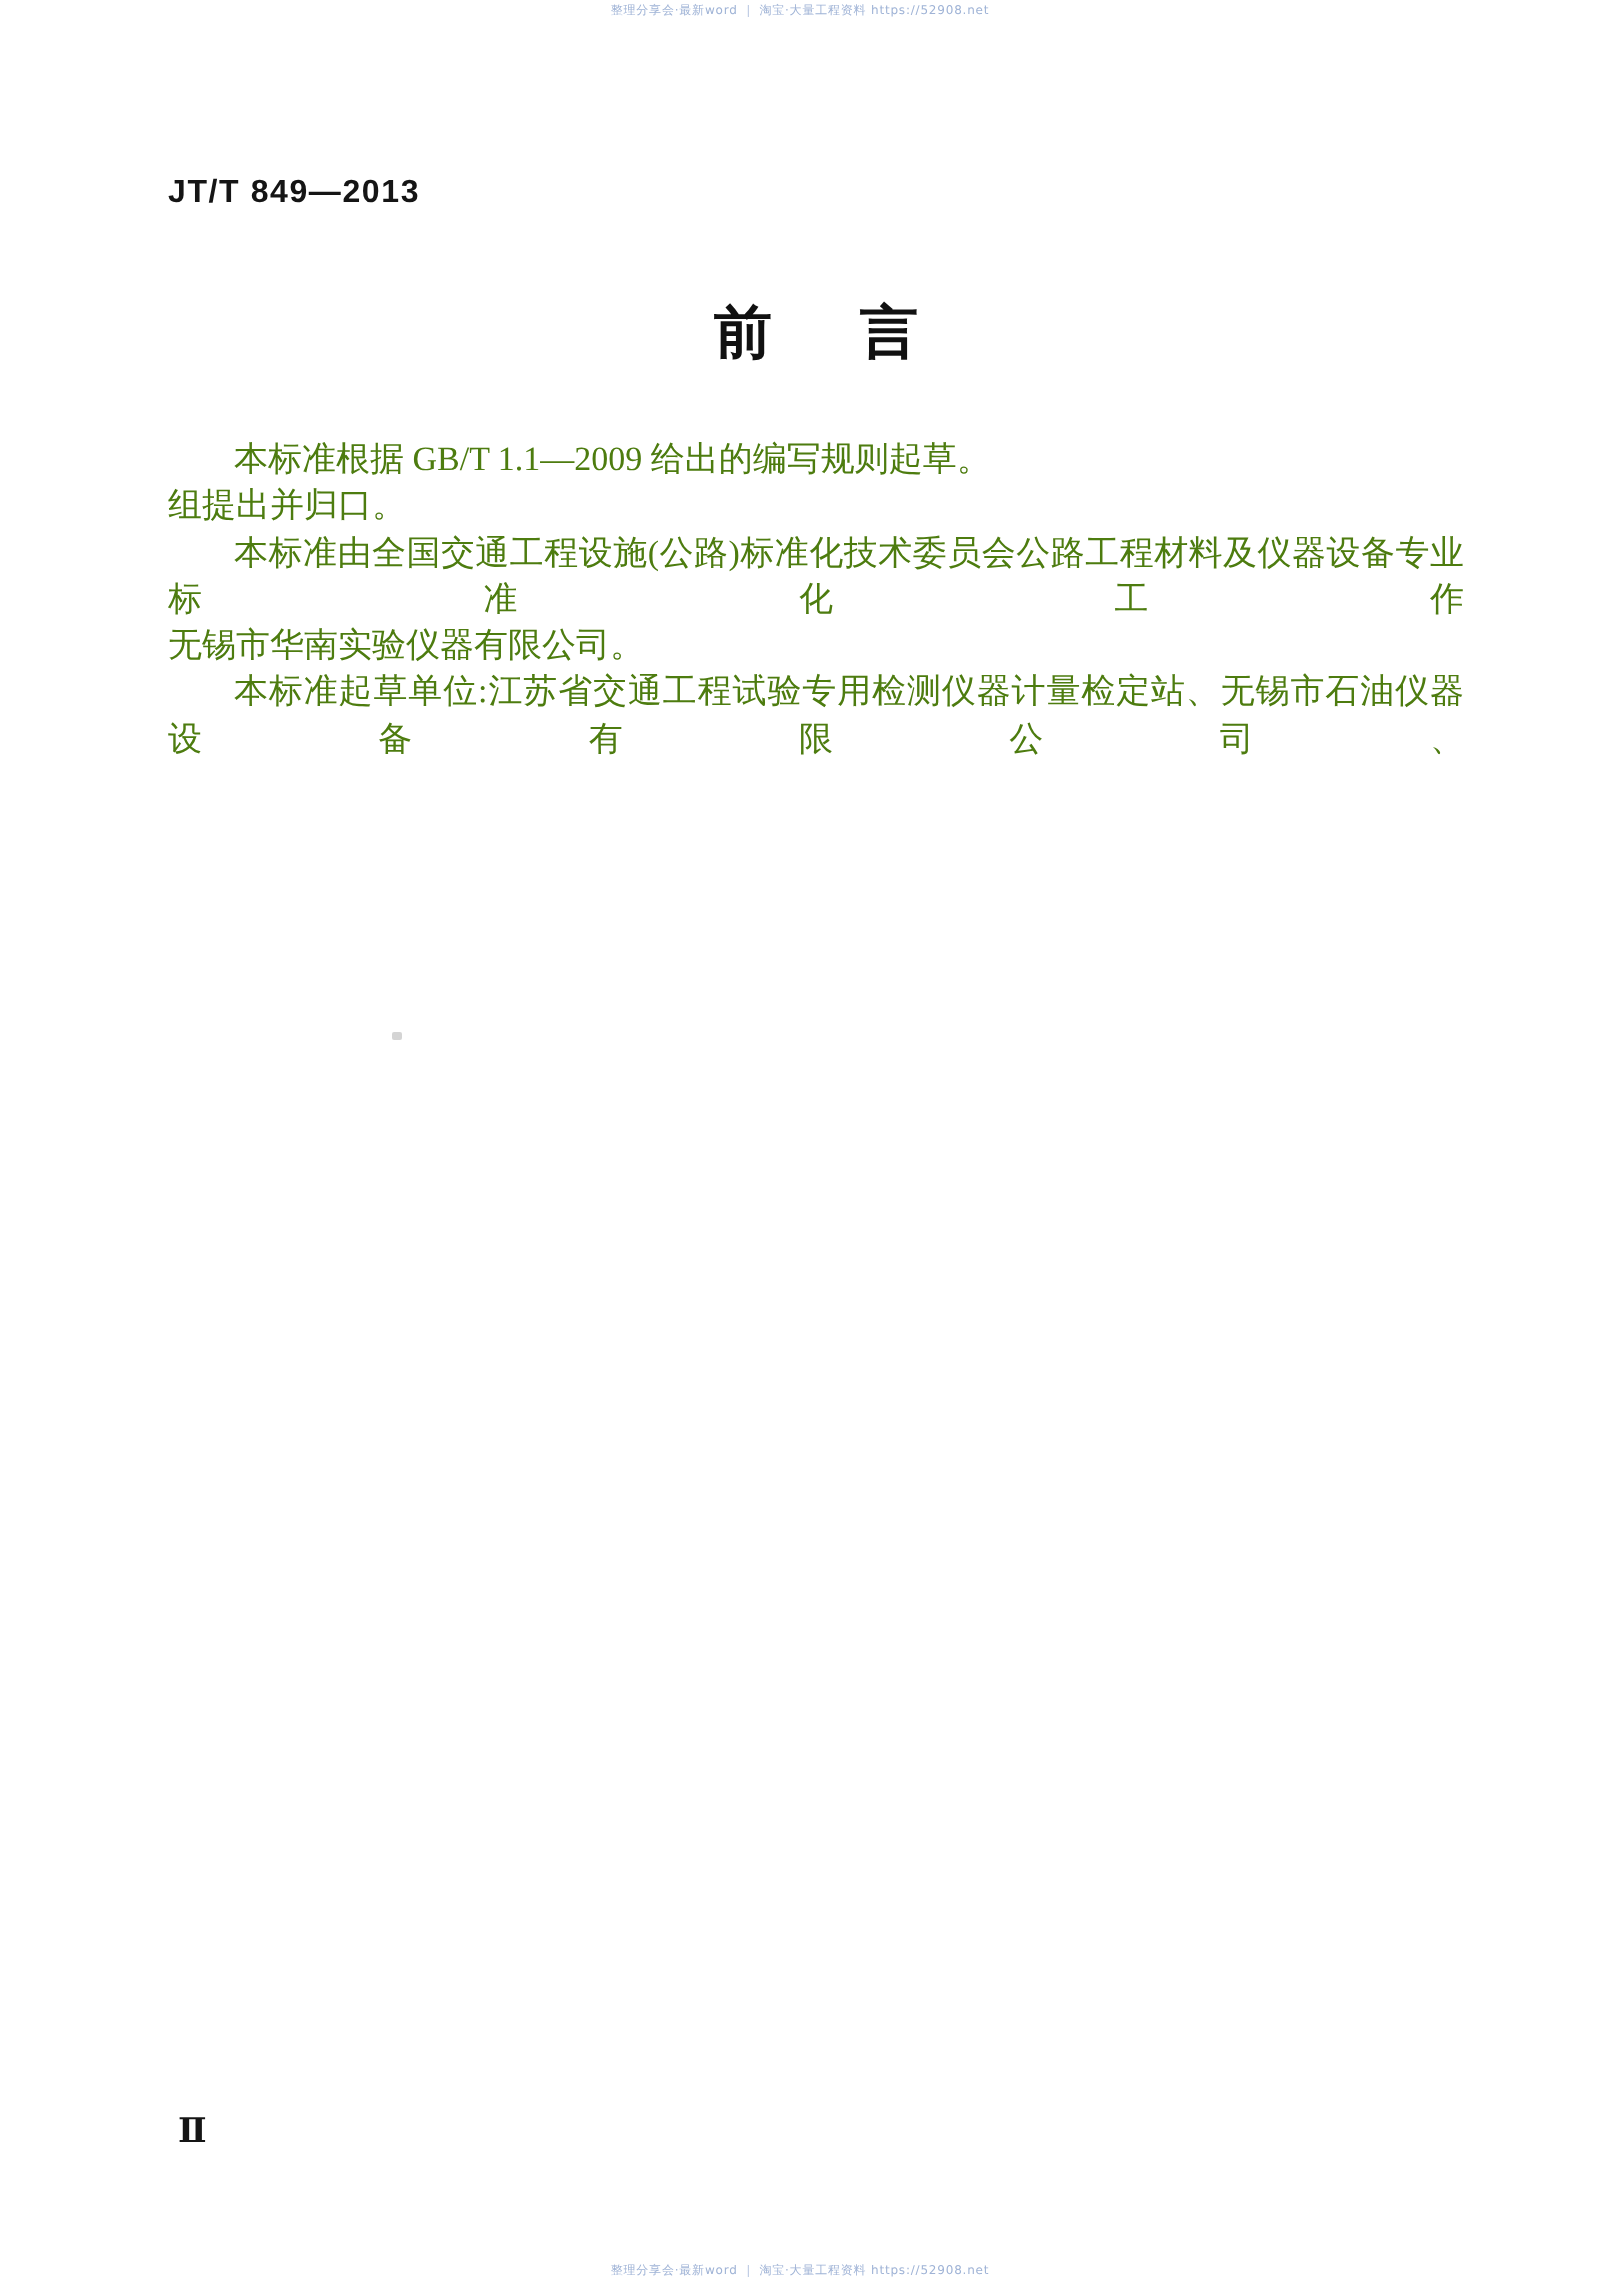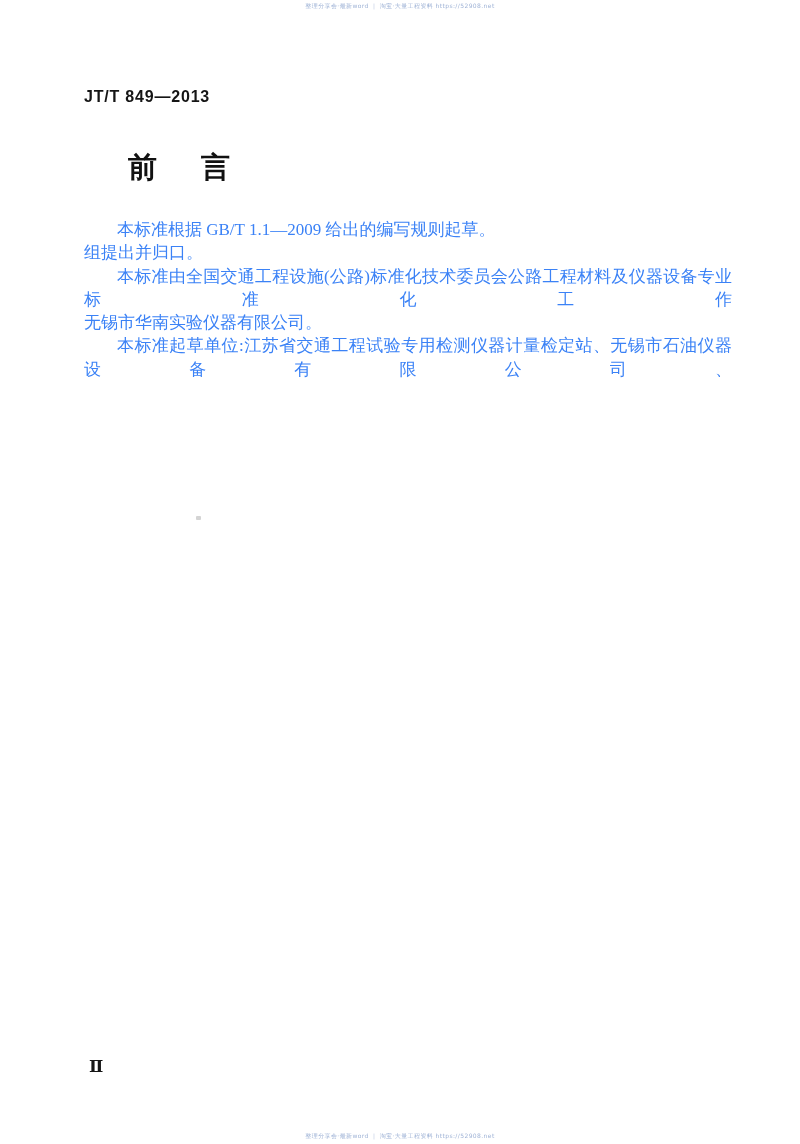--- a/index.html
+++ b/index.html
@@ -24,31 +24,32 @@
   .watermark.top{top:2px;}
   .watermark.bottom{top:1132px;}
   .std-code{
     position:absolute;left:84px;top:88px;
     font-family:"Liberation Sans","DejaVu Sans",sans-serif;
     font-weight:bold;font-size:16px;letter-spacing:.8px;
     color:#151515;
   }
   .doc-title{
     position:absolute;left:84px;top:150px;width:648px;
+    text-align:center;
   }
   .doc-title span{
     font-family:"Liberation Sans","DejaVu Sans",sans-serif;
     font-weight:bold;font-size:29px;line-height:34px;
     letter-spacing:44px;padding-left:44px;
     color:#111;
   }
   .foreword{
     position:absolute;left:84px;top:218px;width:648px;
     font-size:17px;line-height:23.3px;
-    color:#3b82f6;
+    color:#4d7c0f;
   }
   .fw-line{min-height:23.3px;}
   .fw-line.indent{text-indent:33px;}
   .fw-line.just{text-align:justify;text-align-last:justify;}
   .speck{
     position:absolute;left:196px;top:516px;
     width:5px;height:4px;background:#c9c9c9;opacity:.8;
     border-radius:1px;
   }
   .page-num{

